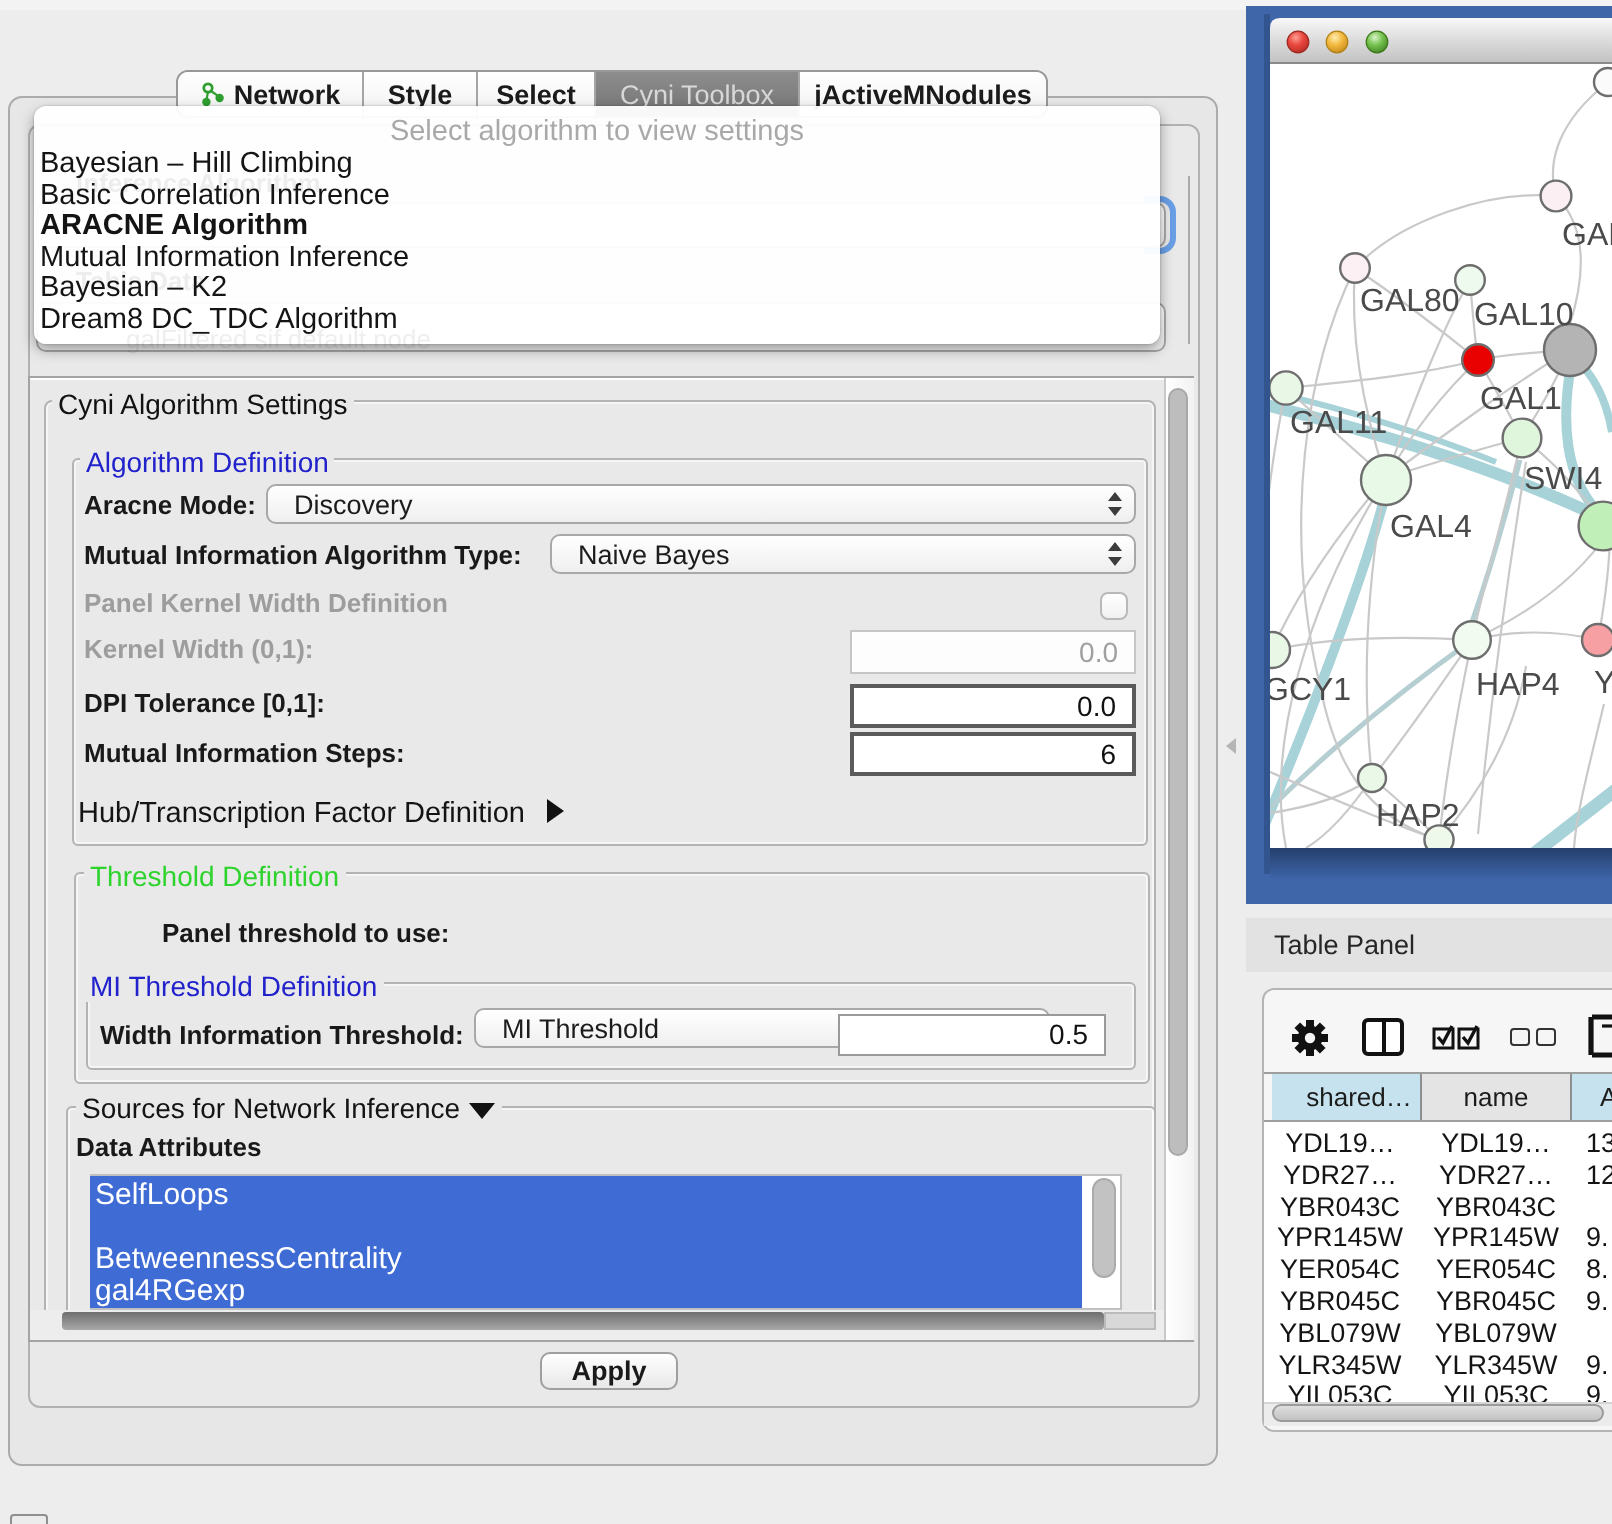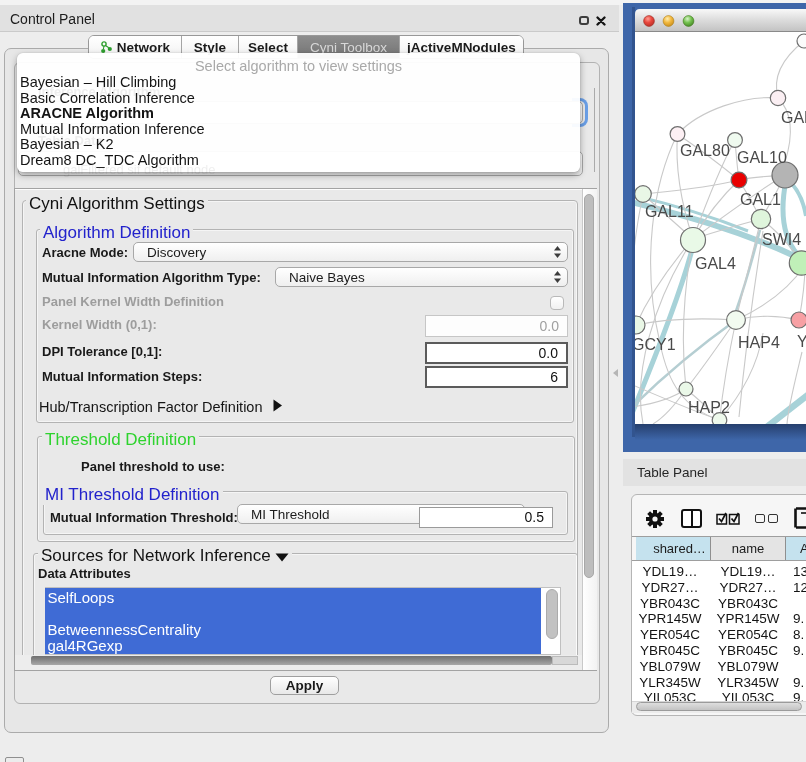--- a/index.html
+++ b/index.html
@@ -3,41 +3,34 @@
 html,body{margin:0;padding:0;}
 body{font-family:"Liberation Sans",sans-serif;-webkit-font-smoothing:antialiased;}
 #page{position:relative;width:806px;height:762px;background:#ededed;overflow:hidden;}
 .abs{position:absolute;}
 .lbl{position:absolute;font-size:13px;font-weight:bold;color:#191919;white-space:nowrap;}
 .dis{color:#9d9d9d;}
 .combo{position:absolute;border:1px solid #a8a8a8;border-radius:5px;background:linear-gradient(#ffffff,#efefef);box-sizing:border-box;font-size:13.5px;color:#1c1c1c;white-space:nowrap;}
 .combo .ar{position:absolute;right:5px;top:50%;margin-top:-6px;}
 .field{position:absolute;background:#fff;box-sizing:border-box;font-size:14px;color:#111;text-align:right;padding-right:8px;}
 .gbox{position:absolute;border:1px solid #b3b3b3;border-radius:3px;box-shadow:inset 0 0 0 1px rgba(255,255,255,0.55);}
-.gcap{position:absolute;font-size:17px;background:#e9e9e9;padding:0 3px;white-space:nowrap;}
+.gcap{position:absolute;font-size:14px;background:#e9e9e9;padding:0 3px;white-space:nowrap;}
 .tabseg{position:absolute;display:flex;border:1px solid #989898;border-radius:6px;overflow:hidden;background:#fdfdfd;}
 .tabseg .t{display:flex;align-items:center;justify-content:center;font-size:13.5px;font-weight:bold;color:#1b1b1b;background:linear-gradient(#ffffff,#f2f2f2);border-right:1px solid #a5a5a5;white-space:nowrap;}
 .tabseg .t:last-child{border-right:none;}
 .tabseg .sel{background:linear-gradient(#8d8d8d,#747474);color:#d8d8d8;font-weight:normal;}
 #rows .r{position:relative;height:15.8px;}
 #rows .c1{position:absolute;left:1px;width:74px;text-align:center;}
 #rows .c2{position:absolute;left:79px;width:74px;text-align:center;}
 #rows .c3{position:absolute;left:161px;}
 </style></head><body>
 <div id="page">
 <div class="abs" style="left:0;top:0;width:806px;height:5px;background:#f3f3f3;"></div>
 
 <div class="abs" style="left:0;top:5;width:619px;height:729px;"></div>
-<div class="abs" id="cp-title" style="left:0;top:5px;width:619px;height:26px;background:#e1e1e1;border-bottom:1px solid #cacaca;">
-  <span class="abs" style="left:10px;top:6px;font-size:14px;color:#1c1c1c;">Control Panel</span>
-  <span class="abs" style="left:578.5px;top:10.5px;width:10px;height:9px;border:2px solid #3d3d3d;border-radius:3px;box-sizing:border-box;"></span>
-  <svg class="abs" style="left:596px;top:10.5px;" width="10" height="10" viewBox="0 0 10 10">
-        <path d="M1.5 1.5 L8.5 8.5 M8.5 1.5 L1.5 8.5" stroke="#141414" stroke-width="2.3" stroke-linecap="round"></path>
-      </svg>
-</div>
 
 <div class="abs" style="left:4px;top:48px;width:605px;height:685px;background:#e7e7e7;border:1px solid #ababab;border-radius:7px;box-sizing:border-box;"></div>
 
 <div class="abs" style="left:14px;top:62px;width:586px;height:642px;background:#e9e9e9;border:1px solid #b2b2b2;border-radius:6px;box-sizing:border-box;"></div>
 
 <div class="tabseg" style="left:88px;top:35px;height:22px;">
   <div class="t" style="width:92px;"><svg width="13" height="13" viewBox="0 0 13 13" style="margin-right:4px;">
           <circle cx="4" cy="3" r="2.1" fill="none" stroke="#2e9e2e" stroke-width="1.4"></circle>
           <circle cx="3.2" cy="10" r="2.1" fill="#2e9e2e"></circle>
           <circle cx="9.8" cy="8" r="2.1" fill="#2e9e2e"></circle>
@@ -107,21 +100,21 @@
 <div class="combo" style="left:237px;top:456px;width:288px;height:20px;margin-top:48px;">
       <span style="position:absolute;left:13px;top:2px;">MI Threshold</span>
   <svg class="ar" width="9" height="12" viewBox="0 0 9 12">
         <path d="M4.5 0 L8 4.5 L1 4.5 Z" fill="#3c3c3c"></path>
         <path d="M4.5 12 L8 7.5 L1 7.5 Z" fill="#3c3c3c"></path>
       </svg>
     </div>
 
 <div class="gbox" style="left:43px;top:491px;width:523px;height:42px;"></div>
 <div class="gcap" style="left:42px;top:485px;color:#2222cc;">MI Threshold Definition</div>
-<span class="lbl" style="left:50px;top:510px;">Mutual Information Threshold:</span>
+<span class="lbl" style="left:50px;top:510px;">Width Information Threshold:</span>
 <div class="field" style="left:419px;top:507px;width:134px;height:21px;border:1px solid #9a9a9a;line-height:19px;">0.5</div>
 
 <div class="gbox" style="left:33px;top:553px;width:543px;height:109px;"></div>
 <div class="gcap" style="left:38px;top:546px;color:#141414;">Sources for Network Inference <svg style="vertical-align:-1px;" width="14" height="9" viewBox="0 0 14 9">
         <path d="M0.5 0.5 L13.5 0.5 L7 8.5 Z" fill="#111"></path>
       </svg></div>
 
 <span class="lbl" style="left:38px;top:566px;text-align:right;">Data Attributes</span>
 
 <div class="abs" style="left:45px;top:587px;width:516px;height:68px;background:#ffffff;border:1px solid #c0c0c0;box-sizing:border-box;"></div>

